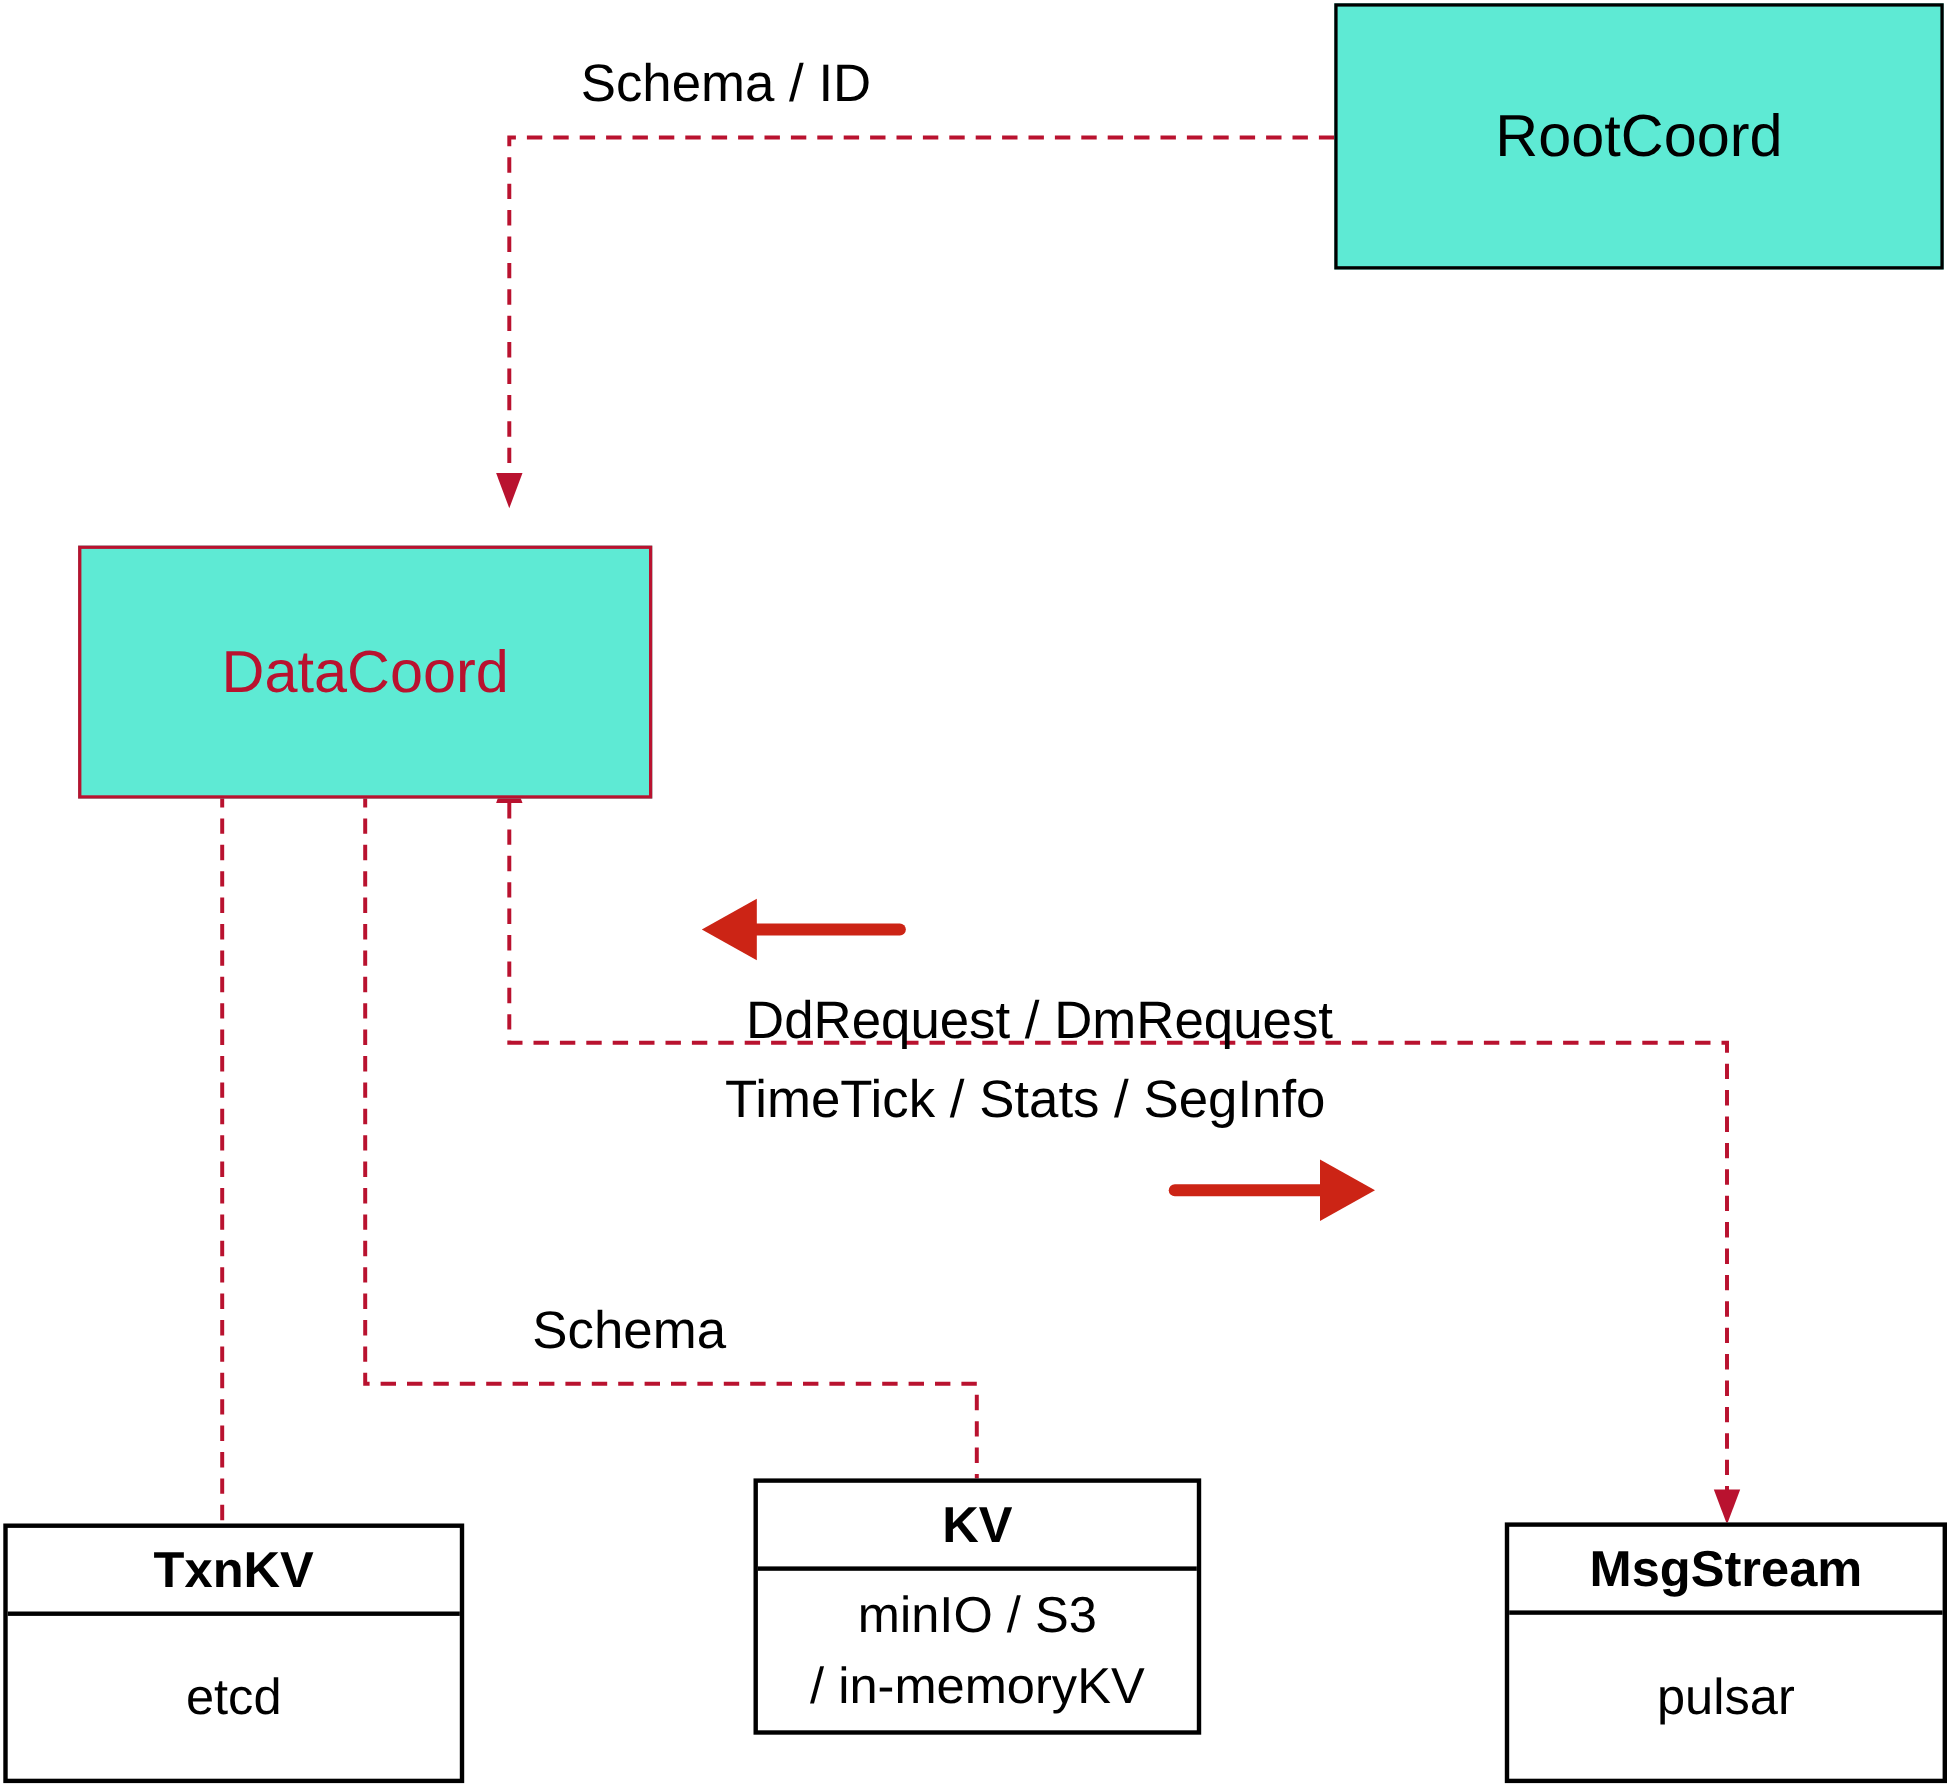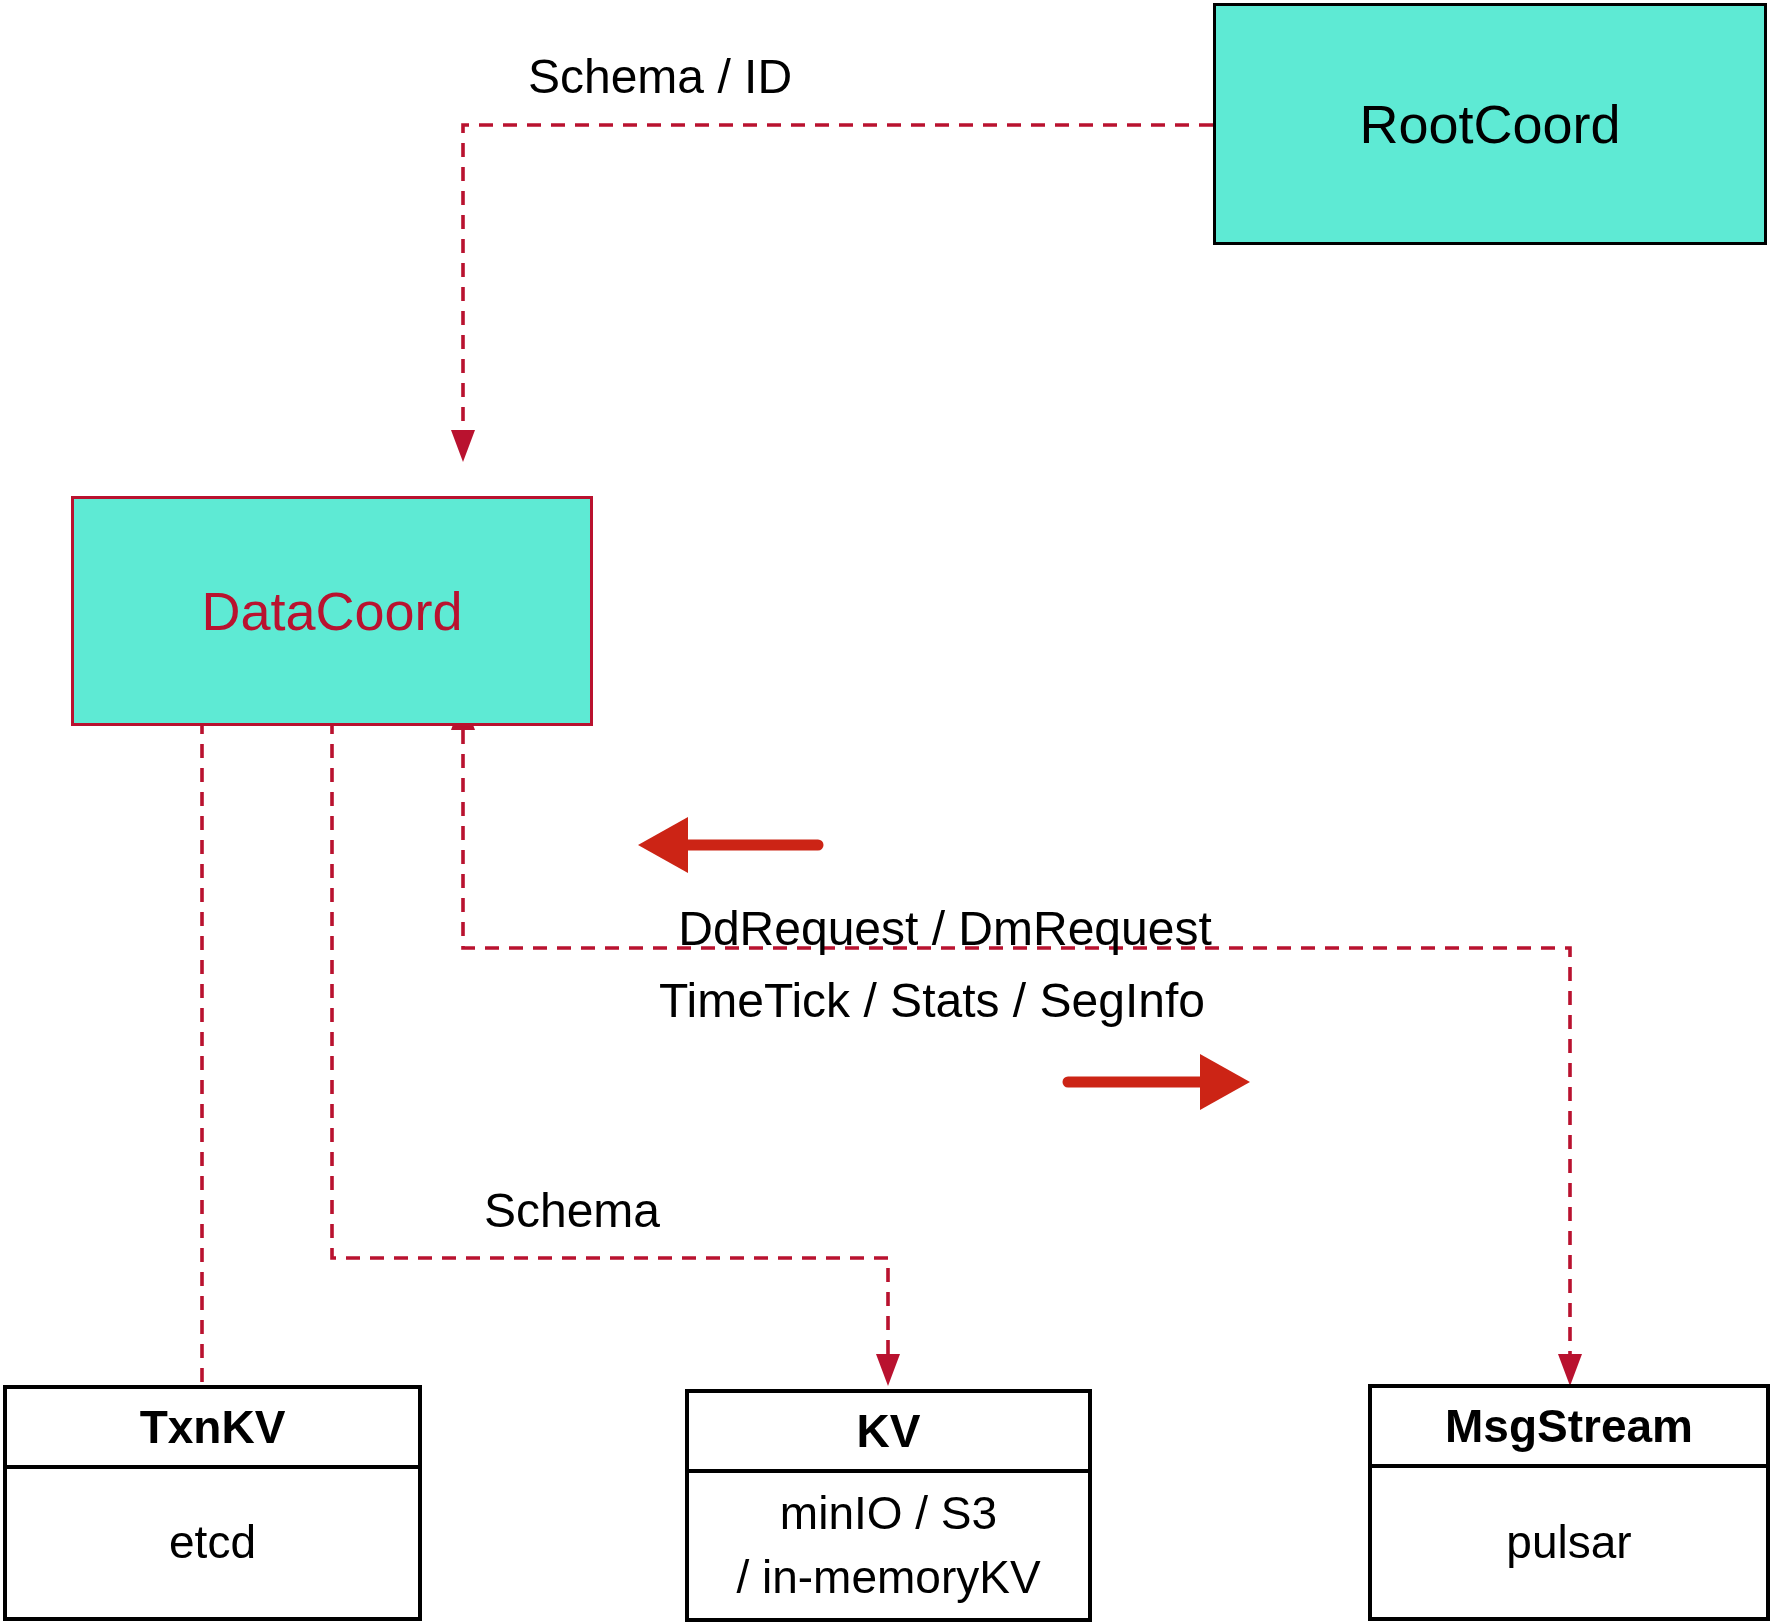--- a/index.html
+++ b/index.html
@@ -103,21 +103,21 @@
     <span>DataCoord</span>
   </div>
 
   <div class="tablenode" style="left:3px;top:1385px;width:419px;height:236px;">
     <div class="thead">TxnKV</div>
     <div class="tbody">
       <span>etcd</span>
     </div>
   </div>
 
-  <div class="tablenode" style="left:685px;top:1389px;width:407px;height:233px;">
+  <div class="tablenode" style="left:685px;top:1344px;width:407px;height:233px;">
     <div class="thead">KV</div>
     <div class="tbody">
       <span>minIO / S3</span>
       <span>/ in-memoryKV</span>
     </div>
   </div>
 
   <div class="tablenode" style="left:1368px;top:1384px;width:402px;height:237px;">
     <div class="thead">MsgStream</div>
     <div class="tbody">

